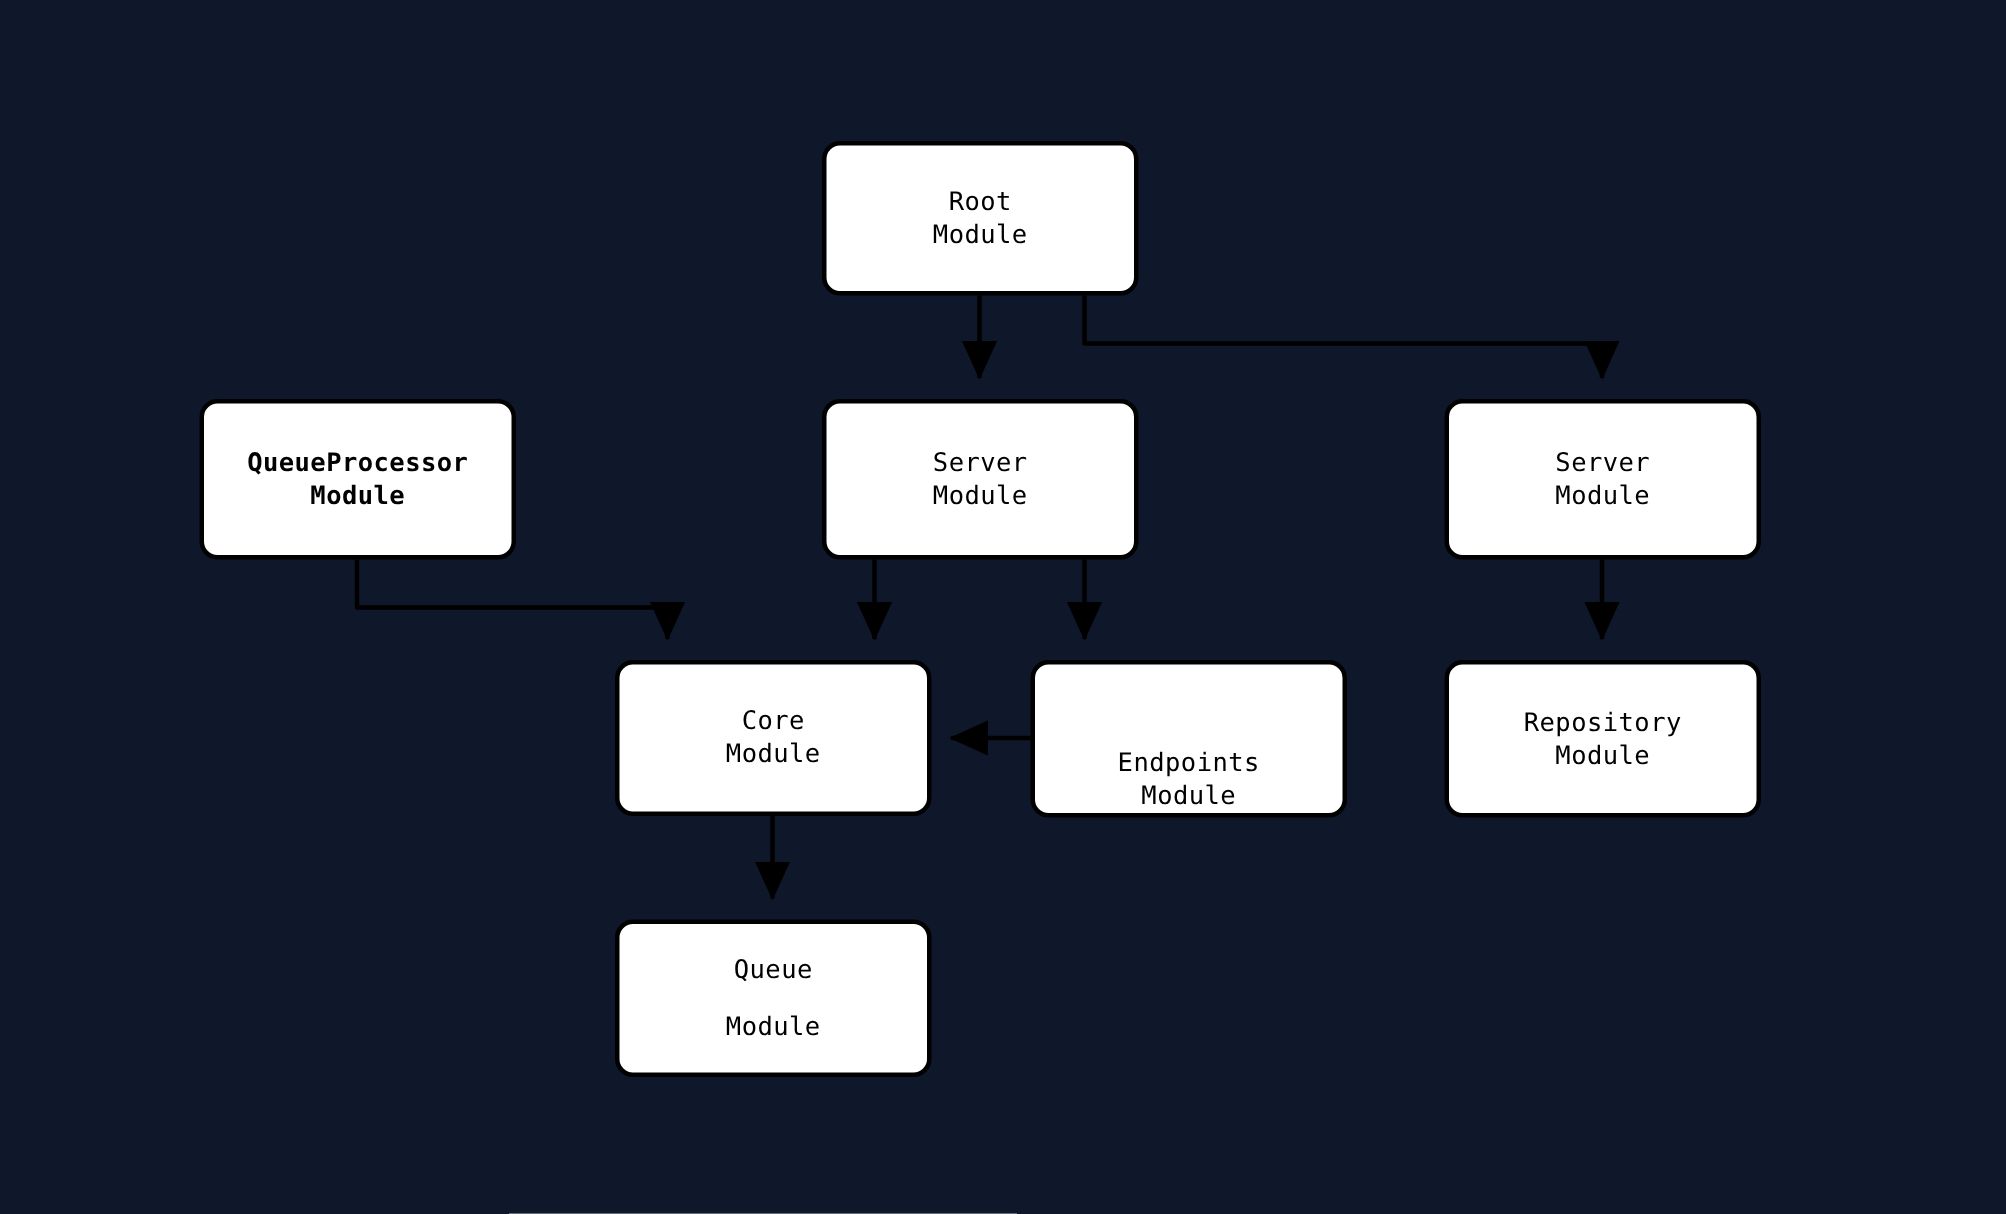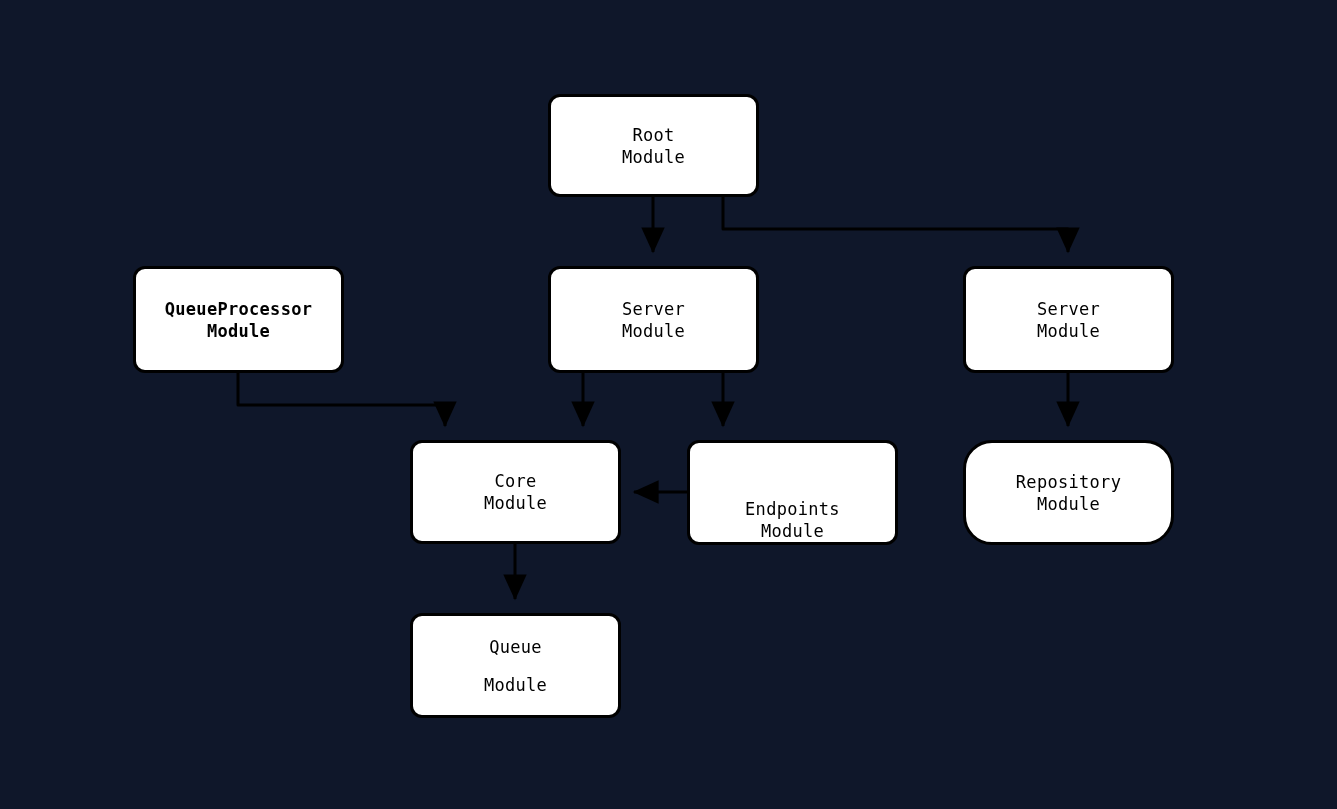--- a/index.html
+++ b/index.html
@@ -116,21 +116,21 @@
   <div class="node" style="left: 410px; top: 440px; width: 211px; height: 104px;">
     <div class="node-label">Core</div>
     <div class="node-label">Module</div>
   </div>
 
   <div class="node" style="left: 687px; top: 440px; width: 211px; height: 105px; justify-content: flex-end;">
     <div class="node-label">Endpoints</div>
     <div class="node-label">Module</div>
   </div>
 
-  <div class="node" style="left: 963px; top: 440px; width: 211px; height: 105px; border-radius: 29px;">
+  <div class="node" style="left: 963px; top: 440px; width: 211px; height: 105px;">
     <div class="node-label">Repository</div>
     <div class="node-label">Module</div>
   </div>
 
   <div class="node" style="left: 410px; top: 613px; width: 211px; height: 105px; gap: 16px;">
     <div class="node-label">Queue</div>
     <div class="node-label">Module</div>
   </div>
 
 </div>

